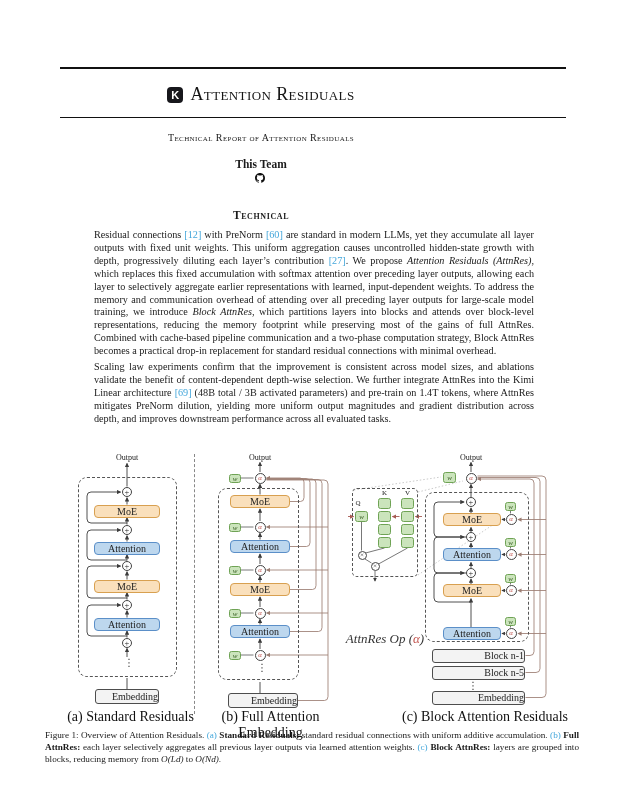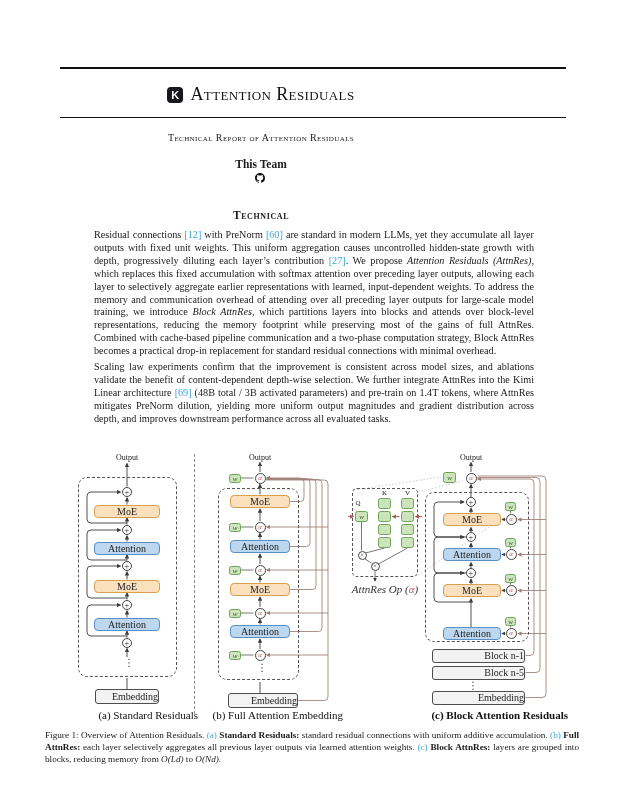--- a/index.html
+++ b/index.html
@@ -20,35 +20,35 @@
   .abstract p{margin:0 0 3px 0;}
   .cite{color:var(--cite_blue);}
   .it{font-style:italic;}
   .b{font-weight:bold;}
   .math{font-style:italic;}
   .alpha-red{color:var(--alpha_red);font-style:italic;}
   .figure{position:absolute;left:63px;top:452px;width:500px;height:276px;}
   .panel{position:absolute;top:0;height:276px;}
   .psvg{position:absolute;left:0;top:0;overflow:visible;}
   .outlbl{font-size:8px;text-align:center;color:#222;}
-  .pcap{font-size:11px;text-align:right;color:#111;}
+  .pcap{font-size:14px;text-align:center;color:#111;}
   .dashedbox{border:1px dashed #555;border-radius:9px;background:transparent;}
   .blk{border:1px solid;border-radius:4px;font-size:10px;text-align:center;color:#222;}
   .moe{background:var(--moe_fill);border-color:var(--moe_border);}
   .attn{background:var(--attn_fill);border-color:var(--attn_border);}
   .gray{background:var(--gray_fill);border-color:var(--gray_border);border-radius:3px;text-align:right;}
   .wbox{background:var(--w_fill);border:1px solid var(--w_border);border-radius:2.5px;font-size:7px;font-style:italic;
     color:#33591f;text-align:center;}
   .circ{border:1px solid #444;border-radius:50%;background:#fff;text-align:center;}
   .plus{width:10px;height:10px;font-size:8.5px;line-height:8px;color:#222;}
   .acir{width:11px;height:11px;font-size:7px;line-height:9px;font-style:italic;color:var(--alpha_red);}
   .tcir{width:9px;height:9px;font-size:7px;line-height:7px;color:#333;}
   .vdots{font-size:10px;line-height:10px;color:#333;}
   .klab{font-size:7px;color:#222;text-align:center;}
-  .oplbl{font-size:11px;font-style:italic;text-align:center;color:#333;}
+  .oplbl{font-size:13px;font-style:italic;text-align:center;color:#333;margin-top:48px;}
   .sep{border-left:1px dashed #888;}
   .figcap{top:730px;left:45px;width:534px;font-size:9.2px;line-height:11.8px;text-align:justify;}
 </style>
 </head>
 <body>
 
 <svg width="0" height="0" style="position:absolute">
   <defs>
     <marker id="mD" viewBox="0 0 6 6" refX="5" refY="3" markerWidth="5" markerHeight="5" orient="auto">
       <path d="M0,0 L6,3 L0,6 Z" fill="#3C3C3C"></path>
@@ -270,19 +270,19 @@
       <div class="abs blk moe" style="left:95px;top:132px;width:58px;height:13px;line-height:12px;">MoE</div>
       <div class="abs wbox" style="left:157px;top:122px;width:11px;height:9px;line-height:8px;">w</div>
       <div class="abs circ acir" style="left:157.5px;top:133px;">α</div>
       <div class="abs blk attn" style="left:95px;top:175px;width:58px;height:13px;line-height:12px;">Attention</div>
       <div class="abs wbox" style="left:157px;top:165px;width:11px;height:9px;line-height:8px;">w</div>
       <div class="abs circ acir" style="left:157.5px;top:176px;">α</div>
       <div class="abs blk gray" style="left:84px;top:197px;width:93px;height:13.5px;line-height:12.5px;">Block n-1</div>
       <div class="abs blk gray" style="left:84px;top:214px;width:93px;height:13.5px;line-height:12.5px;">Block n-5</div>
       <div class="abs vdots" style="left:120px;top:228.5px;">⋮</div>
       <div class="abs blk gray" style="left:84px;top:239px;width:93px;height:13.5px;line-height:12.5px;">Embedding</div>
-      <div class="abs pcap" style="left:30px;top:257px;width:190px;font-weight:bold;">(c) Block Attention Residuals</div>
+      <div class="abs pcap" style="left:42px;top:257px;width:190px;">(c) Block Attention Residuals</div>
     </div>
   </div>
 
   <div class="abs figcap"><span>Figure 1: Overview of Attention Residuals. </span><span class="cite">(a)</span><span> </span><span class="b">Standard Residuals:</span><span> standard residual connections with uniform additive accumulation. </span><span class="cite">(b)</span><span> </span><span class="b">Full AttnRes:</span><span> each layer selectively aggregates all previous layer outputs via learned attention weights. </span><span class="cite">(c)</span><span> </span><span class="b">Block AttnRes:</span><span> layers are grouped into blocks, reducing memory from </span><span class="math">O(Ld)</span><span> to </span><span class="math">O(Nd)</span><span>.</span></div>
 
 </div>
 
 </body></html>

